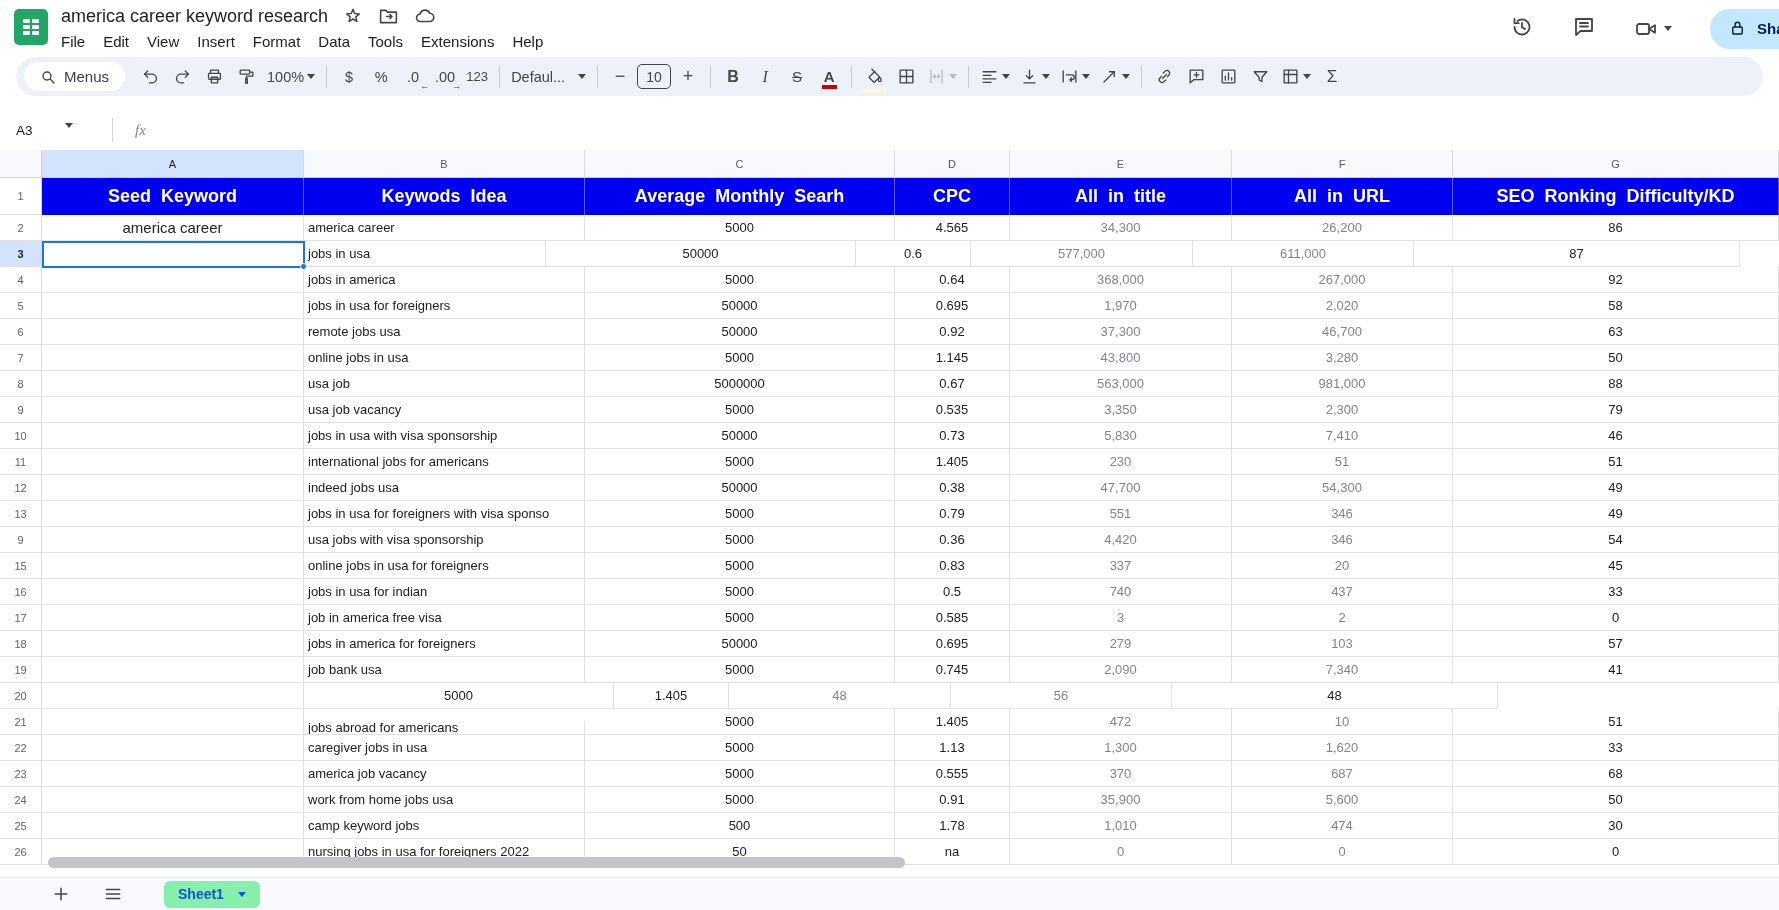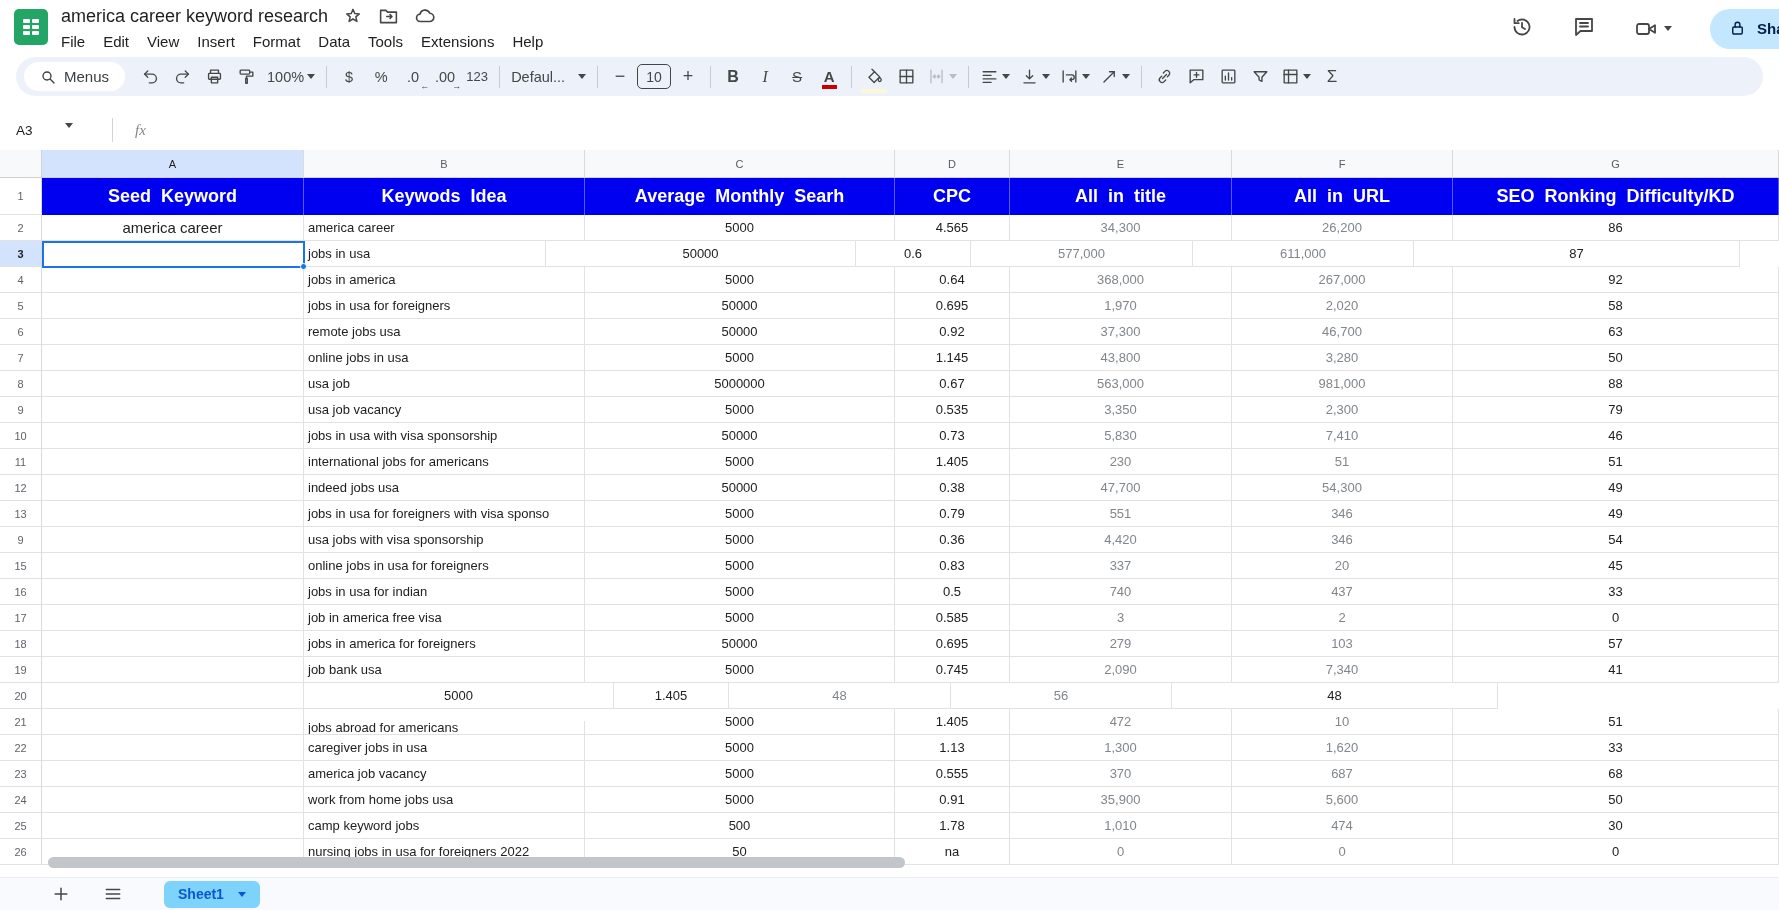--- a/index.html
+++ b/index.html
@@ -84,21 +84,21 @@
   .blue .g-cell{background:var(--header-blue);color:var(--header-text);font-weight:bold;font-size:18px;word-spacing:5px;border-right:1px solid rgba(255,255,255,.35);border-bottom:none;justify-content:center;padding-left:0}
   .blue .g-rownum{border-bottom:1px solid #e2e2e2}
   .sel-box{position:absolute;left:42px;top:91px;width:263px;height:27px;border:2px solid var(--accent);z-index:5;pointer-events:none}
   .sel-handle{position:absolute;left:300px;top:113px;width:7px;height:7px;border-radius:50%;background:var(--accent);border:1px solid #fff;z-index:6}
   .hscroll{position:absolute;left:48px;top:707px;width:857px;height:11px;border-radius:6px;background:#c2c5ca;z-index:7}
 
   
   .sheetbar{position:absolute;left:0;top:877px;width:1779px;height:33px;background:#f8fafd;border-top:1px solid #eceff3;display:flex;align-items:center;padding-left:48px;gap:26px}
   .sb-btn{display:flex;align-items:center;justify-content:center;width:26px;height:26px;color:var(--icon)}
   .sb-btn svg{width:20px;height:20px;stroke:var(--icon);fill:none;stroke-width:1.8;stroke-linecap:round}
-  .sheet-tab{display:flex;align-items:center;gap:14px;height:27px;padding:0 14px;background:#7dd3fc;border-radius:6px;margin-left:12px}
+  .sheet-tab{display:flex;align-items:center;gap:14px;height:27px;padding:0 14px;background:#86efac;border-radius:6px;margin-left:12px}
   .sheet-tab span{font-size:14px;font-weight:bold;color:var(--tab-text)}
 </style>
 </head>
 <body>
 
 <div class="app">
 
   <div class="topbar">
     <div class="logo">
       <span class="cells">

